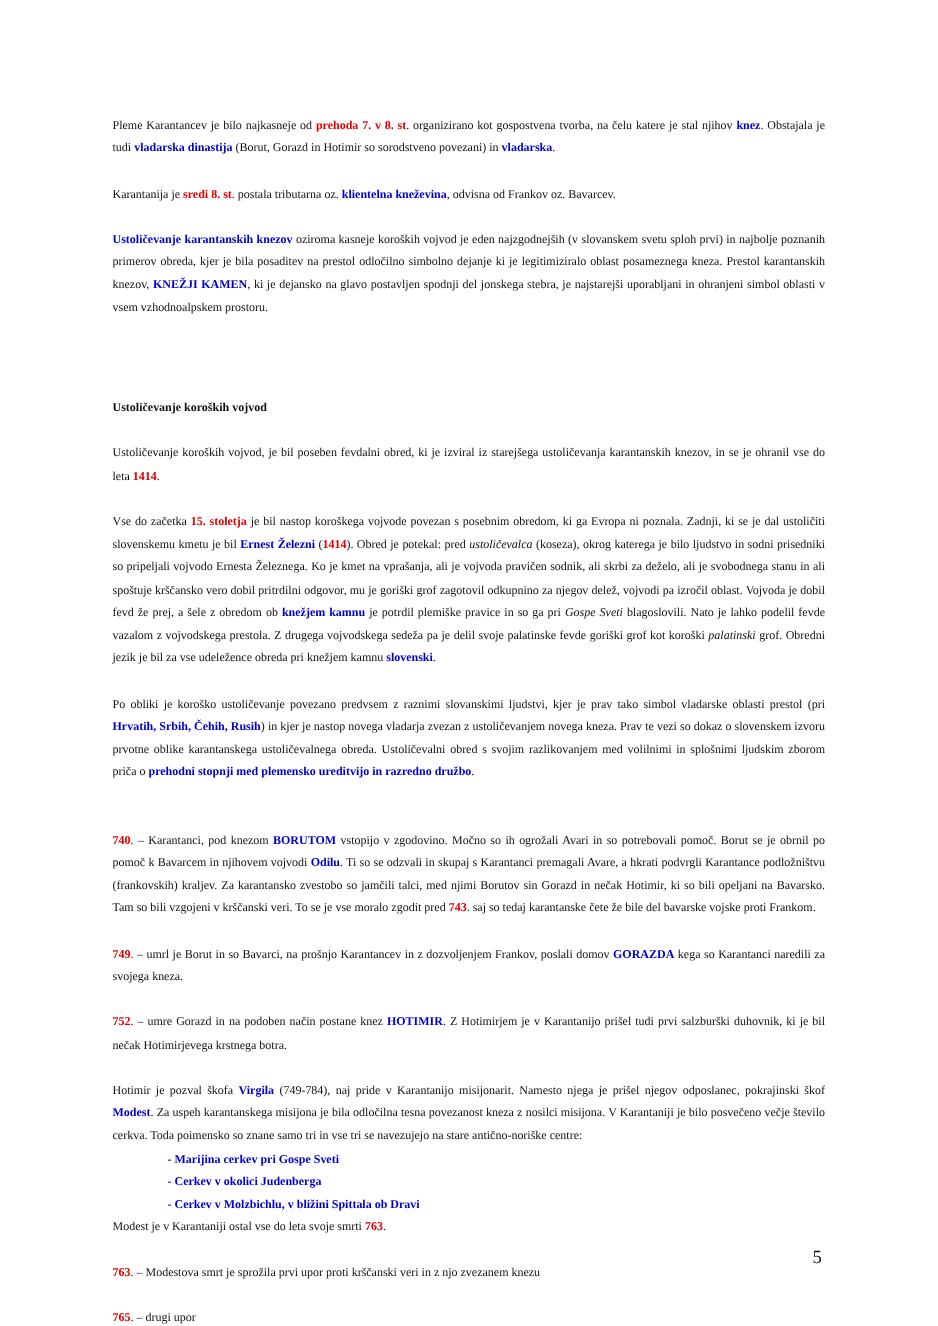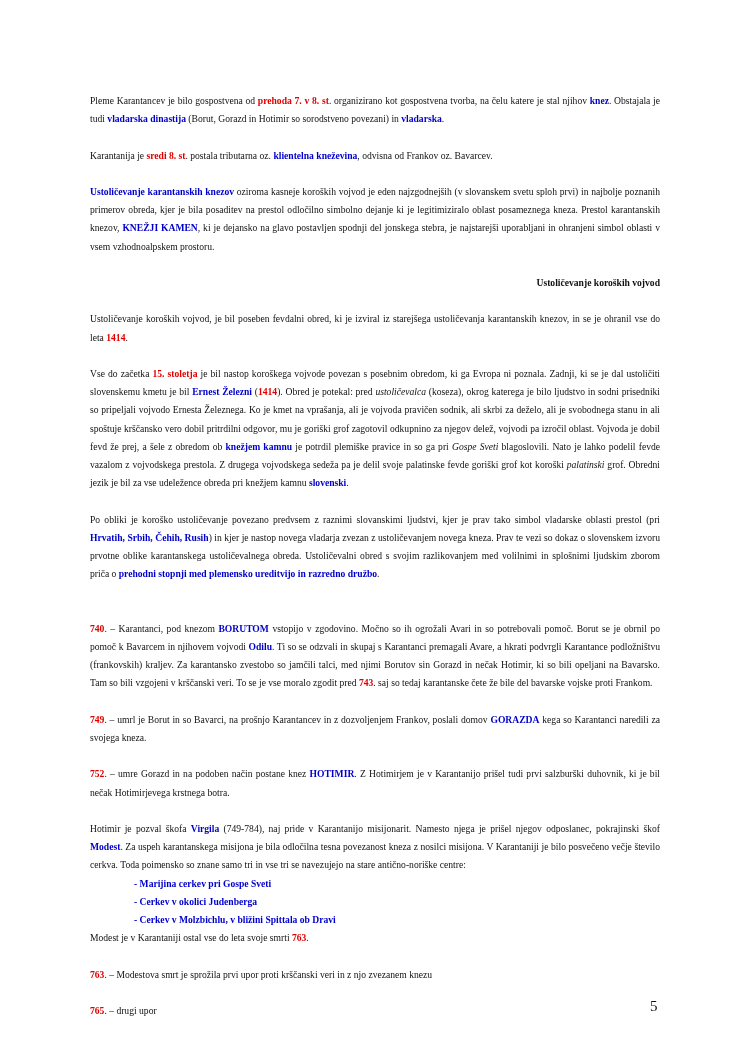--- a/index.html
+++ b/index.html
@@ -5,31 +5,31 @@
   html, body { margin: 0; padding: 0; background: #ffffff; }
   body { width: 750px; height: 1061px; position: relative; overflow: hidden;
          font-family: "Liberation Serif", serif; color: #111111; }
   .page { position: absolute; left: 90px; top: 92px; width: 570px; font-size: 9.6px; line-height: 18.2px; }
   p { margin: 0; text-align: justify; }
   .gap { height: 18.2px; }
   .r { color: #e00000; font-weight: bold; }
   .b { color: #0000cc; font-weight: bold; }
   .bo { font-weight: bold; }
   .it { font-style: italic; }
-  .center { text-align: right; font-weight: bold; }
+  .center { text-align: left; font-weight: bold; margin-top: 44px; }
   .list { padding-left: 44px; }
   .list div { color: #0000cc; font-weight: bold; }
   .pagenum { position: absolute; left: 650px; top: 998px; font-size: 15px; font-family: "Liberation Serif", serif; }
 </style>
 </head>
 <body>
 
 <div class="page">
 
-  <p><span>Pleme Karantancev je bilo gospostvena od </span><span class="r">prehoda 7. v 8. st</span><span>. organizirano kot gospostvena tvorba, na čelu katere je stal njihov </span><span class="b">knez</span><span>. Obstajala je tudi </span><span class="b">vladarska dinastija</span><span> (Borut, Gorazd in Hotimir so sorodstveno povezani) in </span><span class="b">vladarska</span><span>.</span></p>
+  <p><span>Pleme Karantancev je bilo najkasneje od </span><span class="r">prehoda 7. v 8. st</span><span>. organizirano kot gospostvena tvorba, na čelu katere je stal njihov </span><span class="b">knez</span><span>. Obstajala je tudi </span><span class="b">vladarska dinastija</span><span> (Borut, Gorazd in Hotimir so sorodstveno povezani) in </span><span class="b">vladarska</span><span>.</span></p>
   <div class="gap"></div>
 
   <p><span>Karantanija je </span><span class="r">sredi 8. st</span><span>. postala tributarna oz. </span><span class="b">klientelna kneževina</span><span>, odvisna od Frankov oz. Bavarcev.</span></p>
   <div class="gap"></div>
 
   <p><span class="b">Ustoličevanje karantanskih knezov</span><span> oziroma kasneje koroških vojvod je eden najzgodnejših (v slovanskem svetu sploh prvi) in najbolje poznanih primerov obreda, kjer je bila posaditev na prestol odločilno simbolno dejanje ki je legitimiziralo oblast posameznega kneza. Prestol karantanskih knezov, </span><span class="b">KNEŽJI KAMEN</span><span>, ki je dejansko na glavo postavljen spodnji del jonskega stebra, je najstarejši uporabljani in ohranjeni simbol oblasti v vsem vzhodnoalpskem prostoru.</span></p>
   <div class="gap"></div>
 
   <p class="center">Ustoličevanje koroških vojvod</p>
   <div class="gap"></div>

